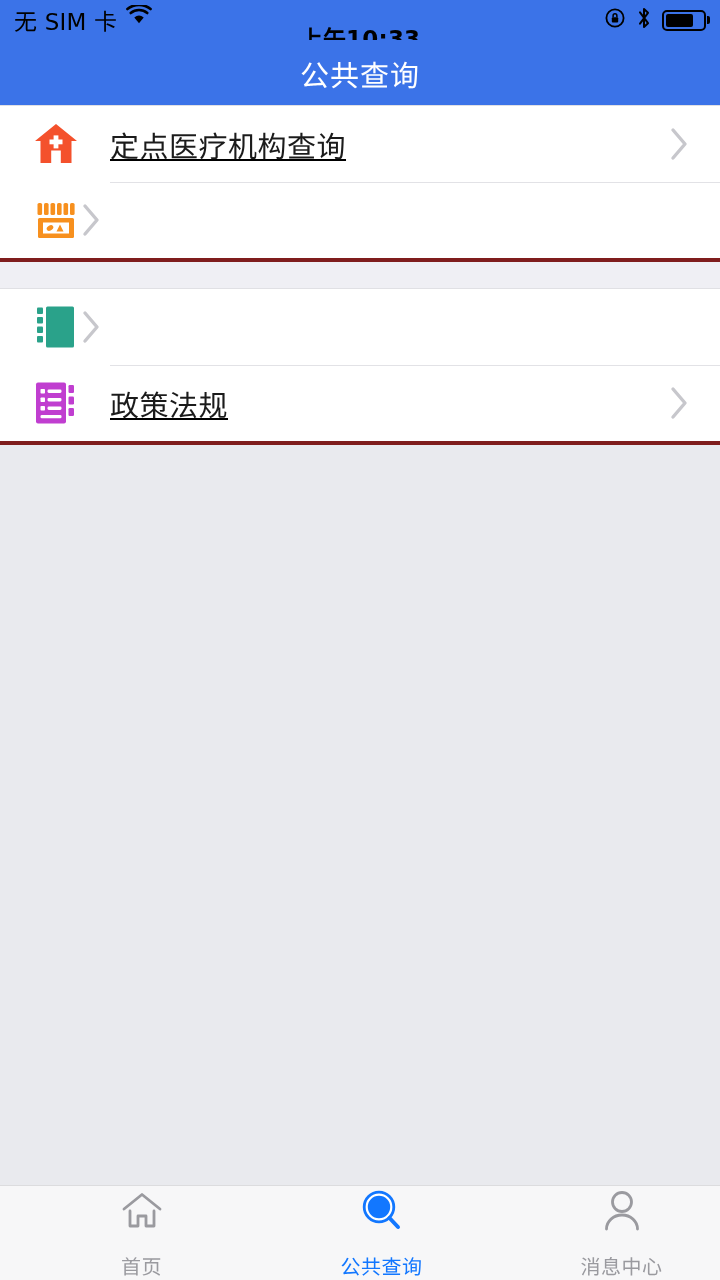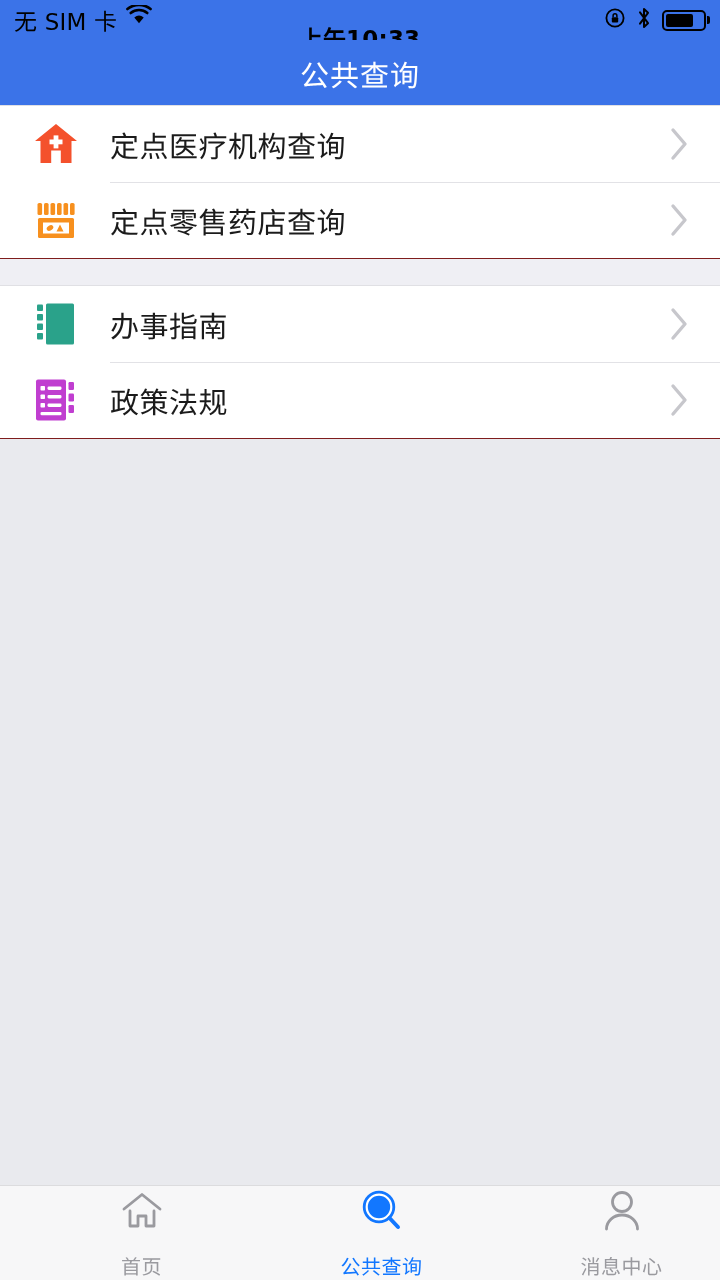--- a/index.html
+++ b/index.html
@@ -58,21 +58,22 @@
   }
   .nav-title {
     color:#fff; font-size:29px; font-weight:400; letter-spacing:1px;
   }
 
   
   .content { flex:1 1 auto; background:#e9eaee; overflow:hidden; }
   .group {
     background:#ffffff;
     border-top:1px solid #e0e0e4;
-    border-bottom:1px solid #7f1d1d;
+    border-bottom:4px solid #7f1d1d;
+    text-decoration:underline;
   }
   .group-gap { height:26px; background:#efeff4; }
 
   .row {
     height:76px;
     display:flex; align-items:center;
     padding:0 24px 0 32px;
     position:relative;
     background:#fff;
     cursor:pointer;
@@ -195,21 +196,20 @@
               <rect x="36.0" y="5" width="4.6" height="12" rx="1.6"></rect>
             </g>
             <rect x="4" y="20" width="36" height="20" rx="1.5" fill="#f7901e"></rect>
             <rect x="9" y="24.5" width="26" height="11" fill="#fff"></rect>
             <g fill="#f7901e">
               <ellipse cx="16" cy="30" rx="3.6" ry="2.5" transform="rotate(-35 16 30)"></ellipse>
               <path d="M22.5 33.4 L26 26.6 L29.5 33.4 Z"></path>
             </g>
           </svg>
         </span>
-        <span class="row-label">定点零售药店查询</span>
         <span class="chevron">
           <svg width="20" height="34" viewBox="0 0 20 34">
             <path d="M4 3 L16 17 L4 31" stroke="#c7c7cc" stroke-width="3.4" fill="none" stroke-linecap="round" stroke-linejoin="round"></path>
           </svg>
         </span>
       </div>
 
     </div>
 
     <div class="group-gap"></div>
@@ -221,21 +221,20 @@
           <svg width="42" height="46" viewBox="0 0 42 46">
             <g fill="#2aa28a">
               <rect x="2" y="3.5" width="6" height="6.5" rx="1"></rect>
               <rect x="2" y="13" width="6" height="6.5" rx="1"></rect>
               <rect x="2" y="22.5" width="6" height="6.5" rx="1"></rect>
               <rect x="2" y="32" width="6" height="6.5" rx="1"></rect>
             </g>
             <rect x="11" y="2.5" width="28" height="41" rx="1.5" fill="#2aa28a"></rect>
           </svg>
         </span>
-        <span class="row-label">办事指南</span>
         <span class="chevron">
           <svg width="20" height="34" viewBox="0 0 20 34">
             <path d="M4 3 L16 17 L4 31" stroke="#c7c7cc" stroke-width="3.4" fill="none" stroke-linecap="round" stroke-linejoin="round"></path>
           </svg>
         </span>
       </div>
 
       <div class="row">
         <span class="row-icon">
           <svg width="44" height="46" viewBox="0 0 44 46">

